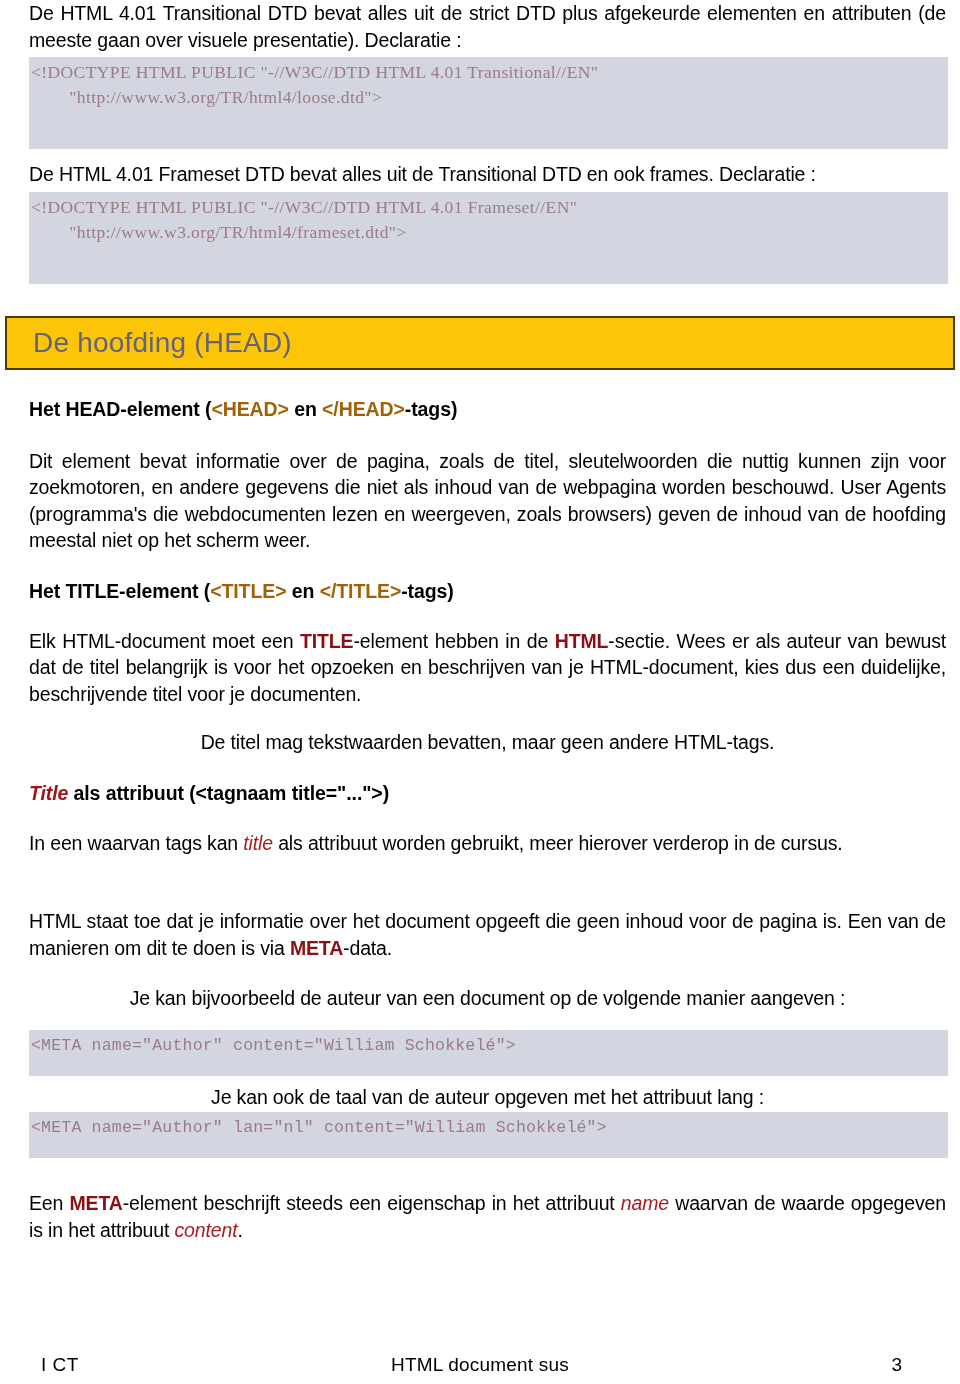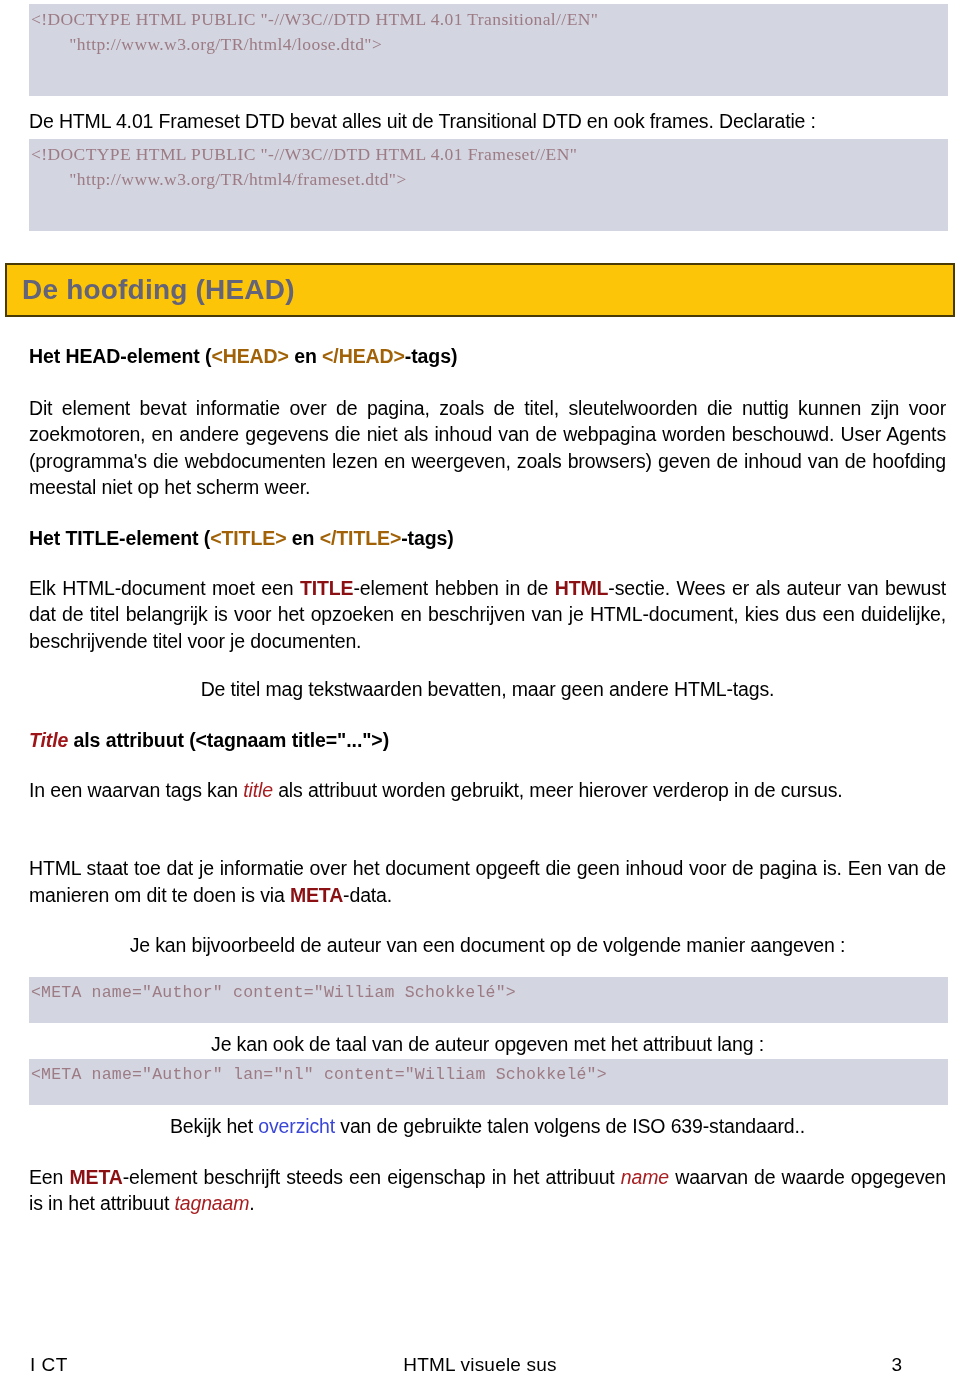--- a/index.html
+++ b/index.html
@@ -65,23 +65,23 @@
     margin: 0 0 0 5px;
     width: 950px;
     height: 54px;
     box-sizing: border-box;
     background: #fdc507;
     border: 2px solid #4a3b04;
     display: flex;
     align-items: center;
   }
   .banner-text {
-    padding-left: 15px;
+    padding-left: 26px;
     font-size: 28px;
-    font-weight: bold;
+    font-weight: normal;
     color: #63637a;
     letter-spacing: 0.2px;
   }
 
   
   .subhead {
     margin: 0;
     padding: 0 14px 0 29px;
     font-size: 19.5px;
     font-weight: bold;
@@ -99,21 +99,21 @@
     position: absolute;
     left: 0;
     top: 1354px;
     width: 960px;
     height: 30px;
     font-size: 19px;
     color: #000;
   }
   .footer-left {
     position: absolute;
-    left: 30px;
+    left: 41px;
     top: 0;
     letter-spacing: 0.5px;
   }
   .footer-center {
     position: absolute;
     left: 0;
     top: 0;
     width: 960px;
     text-align: center;
     letter-spacing: 0.2px;
@@ -123,20 +123,21 @@
     right: 58px;
     top: 0;
   }
 </style>
 </head>
 <body>
 
 <div class="page">
   <div class="content">
 
+    <p class="para" style="margin-top:0px;">De HTML 4.01 Transitional DTD bevat alles uit de strict DTD plus afgekeurde elementen en attributen (de meeste gaan over visuele presentatie). Declaratie :</p>
 
     <div style="height:4px"></div>
 
     <pre class="codeblock" style="min-height:86px;">&lt;!DOCTYPE HTML PUBLIC "-//W3C//DTD HTML 4.01 Transitional//EN"
         "http://www.w3.org/TR/html4/loose.dtd"&gt;</pre>
 
     <div style="height:12px"></div>
 
     <p class="para">De HTML 4.01 Frameset DTD bevat alles uit de Transitional DTD en ook frames. Declaratie :</p>
 
@@ -209,30 +210,27 @@
     <div style="height:8px"></div>
 
     <p class="para tight">Je kan ook de taal van de auteur opgeven met het attribuut lang :</p>
 
     <div style="height:2px"></div>
 
     <pre class="codeblock mono" style="min-height:40px;">&lt;META name="Author" lan="nl" content="William Schokkelé"&gt;</pre>
 
     <div style="height:8px"></div>
 
-    <p class="para tight">
-      <span>Bekijk het </span><span class="link">overzicht</span><span> van de gebruikte talen volgens de ISO 639-standaard..</span>
-    </p>
-
-    <div style="height:24px"></div>
-
-    <p class="para">
-      <span>Een </span><span class="red-b">META</span><span>-element beschrijft steeds een eigenschap in het attribuut </span><span class="red-i">name</span><span> waarvan de waarde opgegeven is in het attribuut </span><span class="red-i">tagnaam</span><span>.</span>
+
+    <div style="height:24px"></div>
+
+    <p class="para">
+      <span>Een </span><span class="red-b">META</span><span>-element beschrijft steeds een eigenschap in het attribuut </span><span class="red-i">name</span><span> waarvan de waarde opgegeven is in het attribuut </span><span class="red-i">content</span><span>.</span>
     </p>
 
   </div>
 
   <div class="footer">
     <span class="footer-left">I CT</span>
-    <span class="footer-center">HTML visuele sus</span>
+    <span class="footer-center">HTML document sus</span>
     <span class="footer-right">3</span>
   </div>
 </div>
 
 </body></html>

